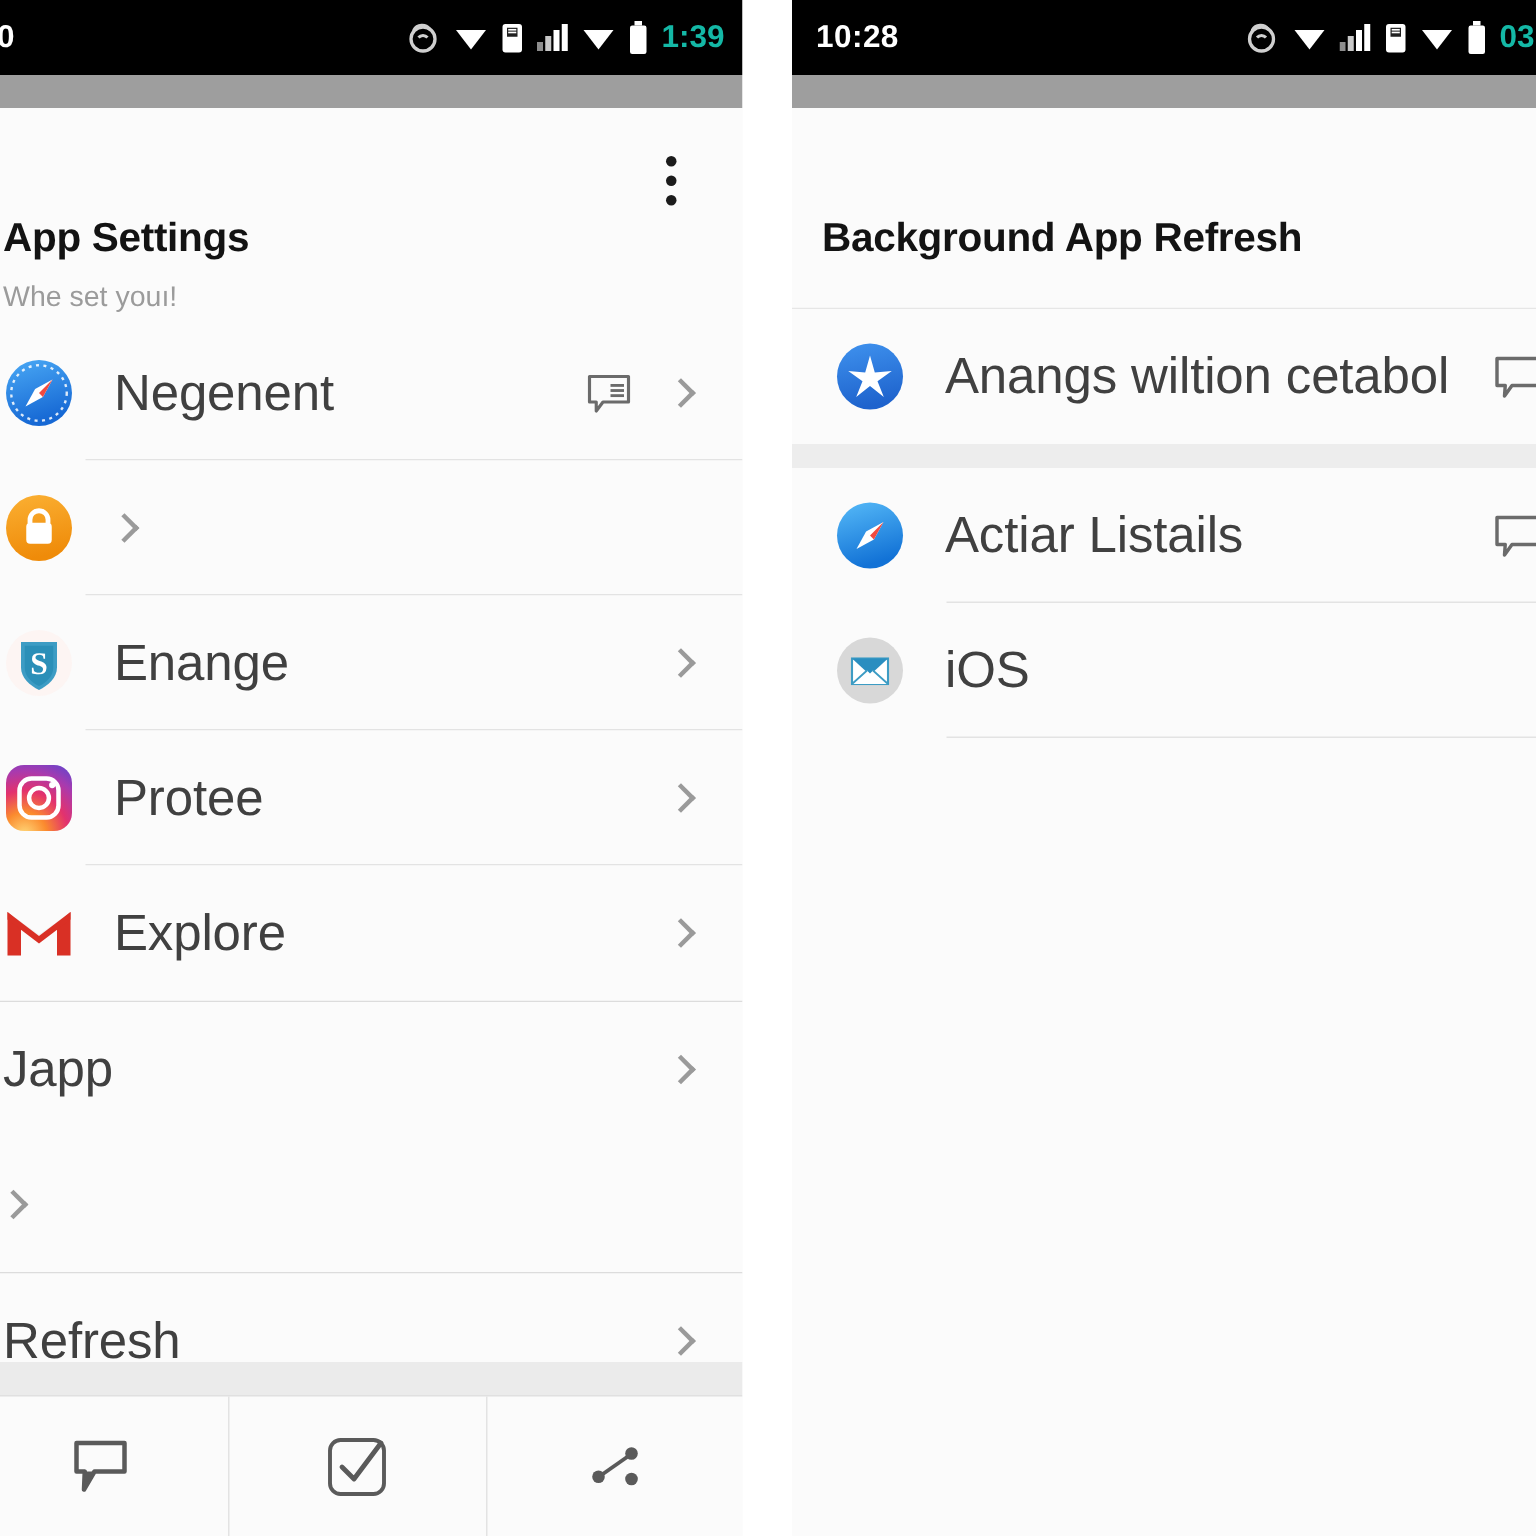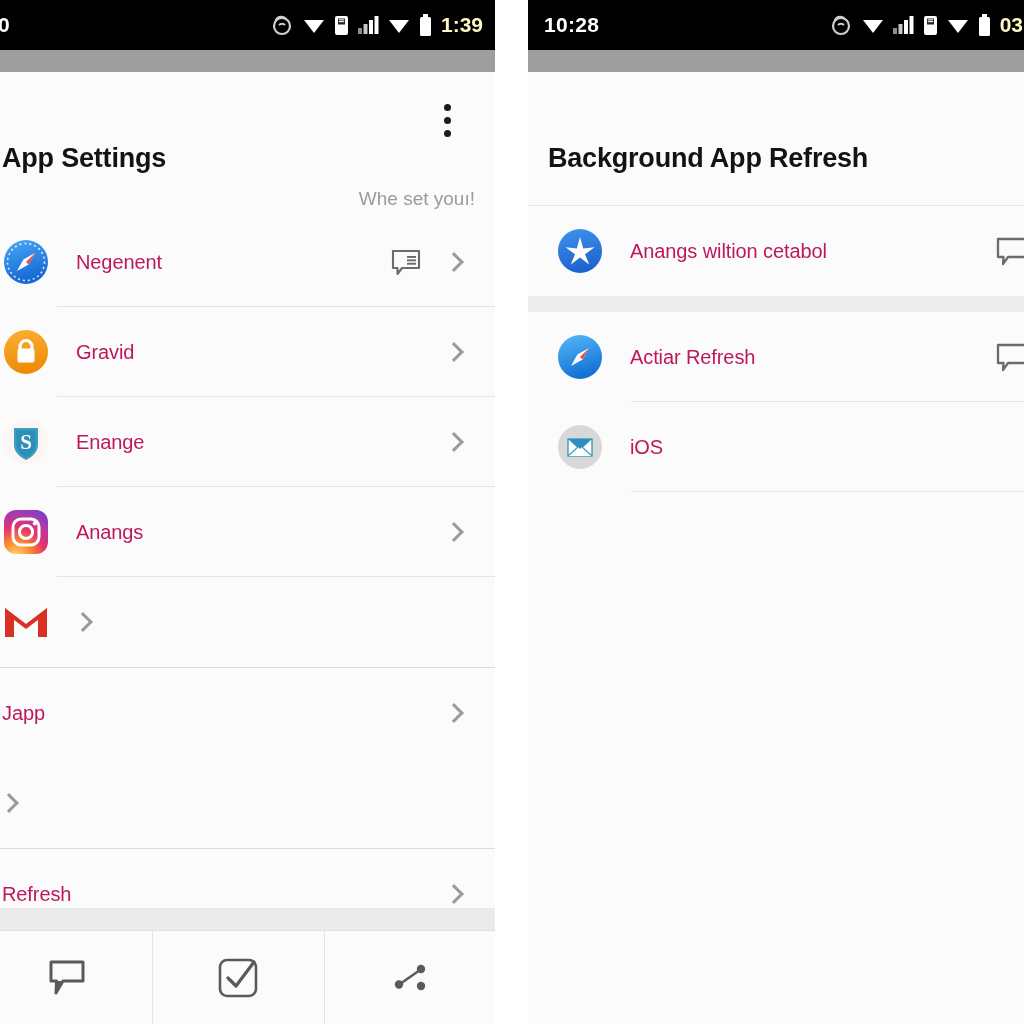--- a/index.html
+++ b/index.html
@@ -31,21 +31,21 @@
     padding: 0 12px 0 16px;
     color: #ffffff;
   }
   .status-clock-left {
     font-size: 21px; font-weight: 700; letter-spacing: .3px;
     color: #ffffff;
   }
   .status-spacer { flex: 1 1 auto; }
   .status-icons { display: flex; align-items: center; gap: 9px; }
   .status-clock-right {
-    font-size: 21px; font-weight: 700; margin-left: 9px; color: #fef9c3;
+    font-size: 21px; font-weight: 700; margin-left: 9px; color: #14b8a6;
     white-space: nowrap;
   }
   .ic { display: block; }
 
   
   .greybar { height: 22px; background: #9e9e9e; }
 
   
   .header {
     position: relative;
@@ -61,21 +61,20 @@
     line-height: 34px;
     white-space: nowrap;
     margin-top: 43px;
   }
   .page-sub {
     margin-top: 12px;
     font-size: 19px;
     color: #9b9b9b;
     line-height: 24px;
     white-space: nowrap;
-    text-align: right;
   }
   .kebab {
     position: absolute;
     right: 44px;
     top: 32px;
     width: 7px;
   }
   .kebab i {
     display: block;
     width: 7px; height: 7px;
@@ -97,22 +96,22 @@
     position: relative;
   }
   .row .ic-slot {
     width: 48px; height: 48px;
     flex: 0 0 48px;
     display: flex; align-items: center; justify-content: center;
     margin-right: 26px;
   }
   .row .ic-slot.empty { width: 0; flex-basis: 0; margin-right: 0; }
   .row-label {
-    font-size: 20px;
-    color: #be185d;
+    font-size: 34px;
+    color: #404040;
     letter-spacing: -0.1px;
     flex: 1 1 auto;
     white-space: nowrap;
   }
   .row-accessories { display: flex; align-items: center; gap: 26px; padding-right: 34px; }
   .chev {
     width: 14px; height: 14px;
     border-right: 3px solid #9a9a9a;
     border-top: 3px solid #9a9a9a;
     transform: rotate(45deg);
@@ -243,21 +242,20 @@
                 <linearGradient id="lkg" x1="0" y1="0" x2="0.2" y2="1">
               <stop offset="0" stop-color="#fbb033"></stop>
                   <stop offset="1" stop-color="#ef8b09"></stop>
             </linearGradient>
               </defs>
             <circle cx="24" cy="24" r="22" fill="url(#lkg)"></circle>
             <path d="M18 21 v-2.5 a6 6 0 0 1 12 0 V21" fill="none" stroke="#ffffff" stroke-width="3.2"></path>
             <rect x="15.5" y="20.5" width="17" height="14" rx="2.6" fill="#ffffff"></rect>
           </svg>
         </span>
-        <span class="row-label">Gravid</span>
         <span class="row-accessories">
           <span class="chev"></span>
         </span>
         <span class="sep"></span>
       </div>
 
       <div class="row">
         <span class="ic-slot">
           <svg width="48" height="48" viewBox="0 0 48 48">
             <circle cx="24" cy="24" r="22" fill="#fdf5f3"></circle>
@@ -284,36 +282,37 @@
               <stop offset="0.8" stop-color="#a93aae"></stop>
               <stop offset="1" stop-color="#6b43c9"></stop>
             </radialGradient>
               </defs>
             <rect x="1" y="1" width="44" height="44" rx="12" fill="url(#igg)"></rect>
             <rect x="10" y="10" width="26" height="26" rx="8" fill="none" stroke="#ffffff" stroke-width="3"></rect>
             <circle cx="23" cy="23" r="6.6" fill="none" stroke="#ffffff" stroke-width="3"></circle>
             <circle cx="31.8" cy="14.4" r="2.1" fill="#ffffff"></circle>
           </svg>
         </span>
-        <span class="row-label">Anangs</span>
+        <span class="row-label">Protee</span>
         <span class="row-accessories">
           <span class="chev"></span>
         </span>
         <span class="sep"></span>
       </div>
 
       <div class="row">
         <span class="ic-slot">
           <svg width="46" height="36" viewBox="0 0 46 36">
             <path d="M2 4 V33 H11 V14 L23 23 L35 14 V33 H44 V4 L23 19 Z" fill="#f1f1f1"></path>
             <path d="M2 4 L2 33 L11 33 L11 12 Z" fill="#d93025"></path>
             <path d="M44 4 L44 33 L35 33 L35 12 Z" fill="#d93025"></path>
             <path d="M2 4 L23 20 L44 4 L44 9 L23 25 L2 9 Z" fill="#d93025"></path>
           </svg>
         </span>
+        <span class="row-label">Explore</span>
         <span class="row-accessories">
           <span class="chev"></span>
         </span>
       </div>
     </div>
 
     <div class="block-rule"></div>
 
     <div>
       <div class="row">
@@ -446,21 +445,21 @@
                 <linearGradient id="sfg2" x1="0" y1="0" x2="0.3" y2="1">
               <stop offset="0" stop-color="#56baf8"></stop>
                   <stop offset="1" stop-color="#1272d6"></stop>
             </linearGradient>
               </defs>
             <circle cx="24" cy="24" r="22" fill="url(#sfg2)"></circle>
             <path d="M33 15 L26.6 26.6 L15 33 L21.4 21.4 Z" fill="#ffffff"></path>
             <path d="M33 15 L26.6 26.6 L24 24 Z" fill="#f04a3f"></path>
           </svg>
         </span>
-        <span class="row-label">Actiar Refresh</span>
+        <span class="row-label">Actiar Listails</span>
         <span class="row-accessories" style="padding-right:14px;">
           <svg width="32" height="29" viewBox="0 0 32 29">
             <path d="M2 2 H30 V20 H12 L7 27 L7.5 20 H2 Z" fill="none" stroke="#6b6b6b" stroke-width="2.3" stroke-linejoin="round"></path>
           </svg>
         </span>
         <span class="sep right-inset"></span>
       </div>
 
       <div class="row" style="padding-left:28px;">
         <span class="ic-slot">

